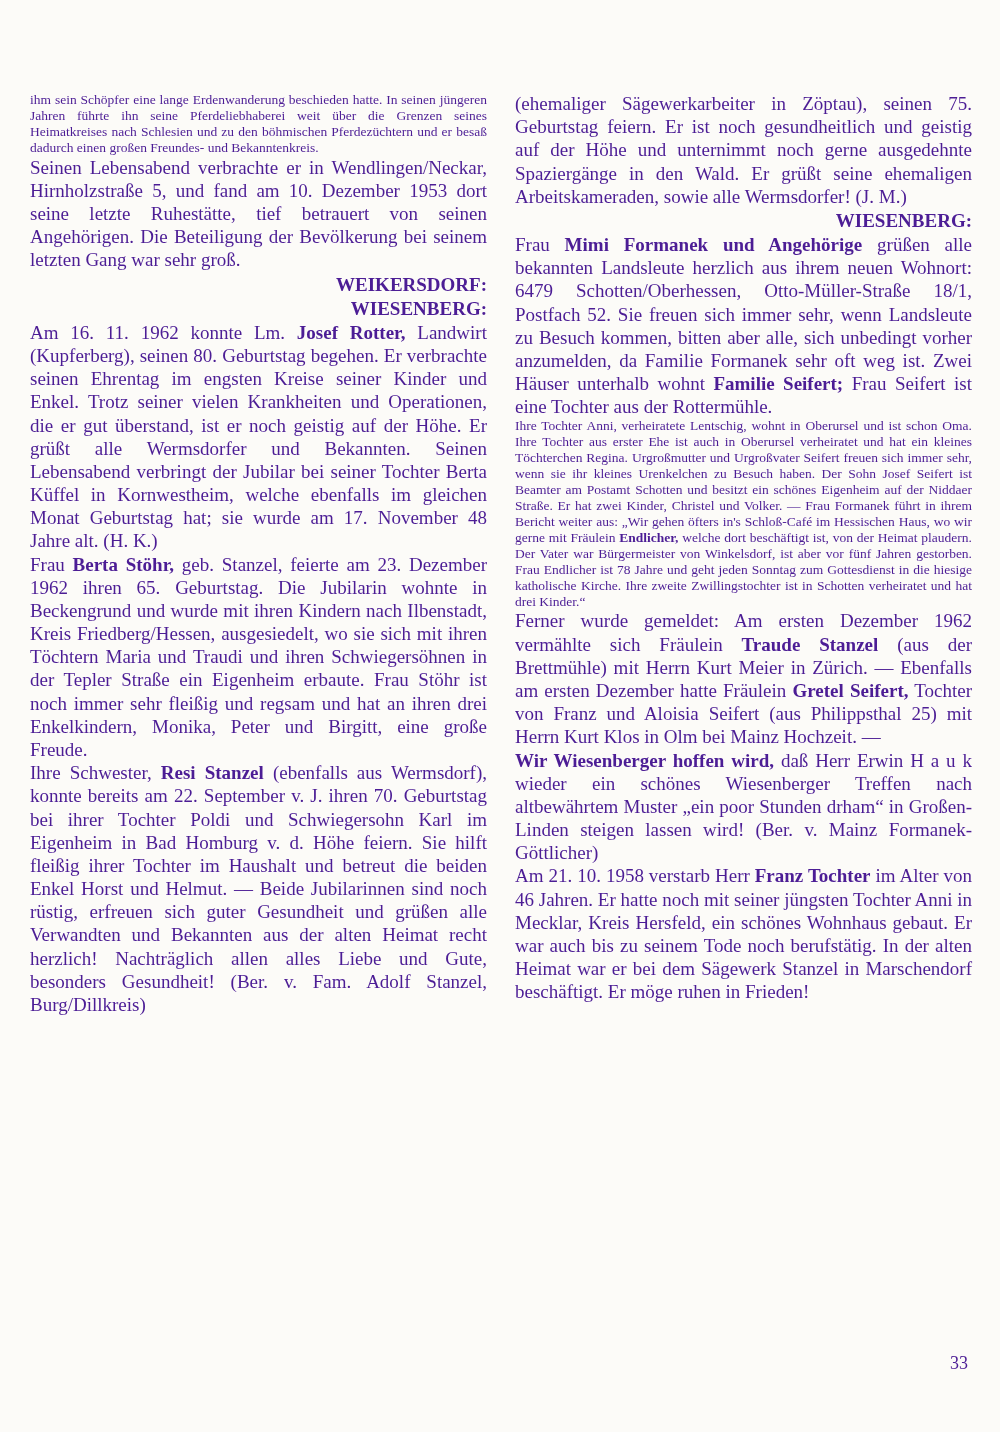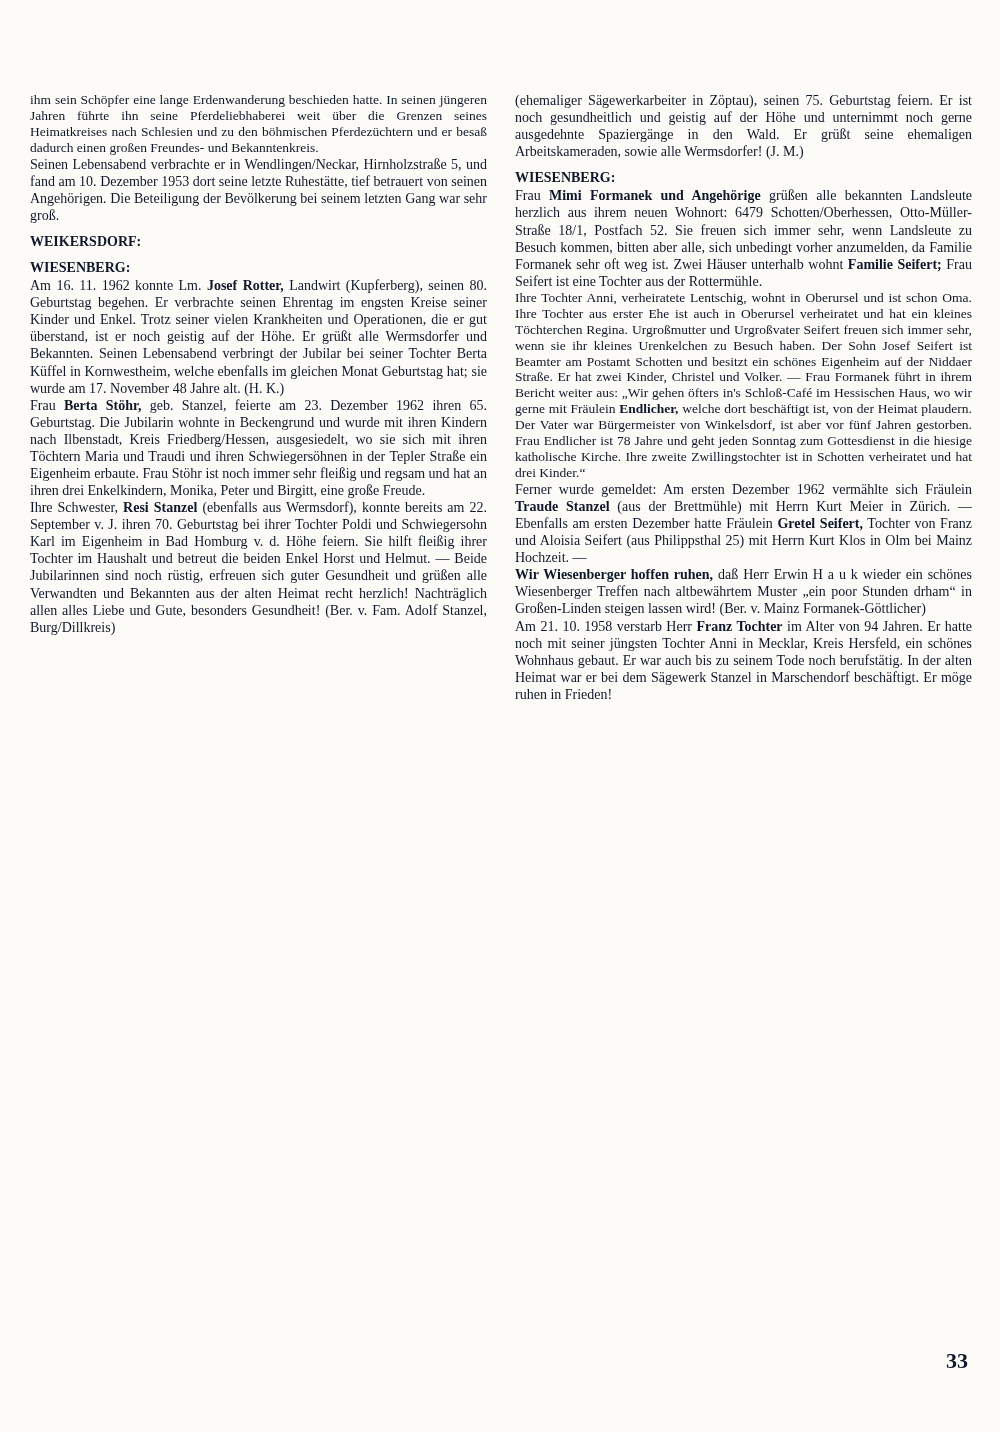--- a/index.html
+++ b/index.html
@@ -7,58 +7,58 @@
     width: 1000px;
     height: 1432px;
     background: #fbfaf6;
     overflow: hidden;
   }
   .page {
     position: relative;
     width: 1000px;
     height: 1432px;
     background: #fcfbf8;
-    color: #0f172a;
+    color: #4c1d95;
     font-family: "Liberation Serif", "DejaVu Serif", serif;
     box-sizing: border-box;
   }
   .columns {
     display: flex;
     justify-content: space-between;
     padding: 92px 28px 0 30px;
     box-sizing: border-box;
   }
   .col { width: 457px; }
   .col p, .col h3 {
     margin: 0;
     text-align: justify;
     text-justify: inter-word;
   }
   .col .p, .col .h {
-    font-size: 14px;
+    font-size: 19px;
     line-height: 1.22;
     font-weight: 400;
   }
   .col h3.h {
     font-weight: 700;
-    margin-top: 9px;
+    margin-top: 1px;
     margin-bottom: 1px;
-    text-align: left;
+    text-align: right;
   }
   .col .ps {
     font-size: 13.5px;
     line-height: 1.18;
   }
   .b { font-weight: 700; }
   .page-number {
     position: absolute;
     right: 32px;
     bottom: 58px;
-    font-size: 22px;
-    font-weight: 700;
+    font-size: 18px;
+    font-weight: 400;
     margin-top: 29px;
   }
 </style>
 </head>
 <body>
 
 <div class="page">
   <div class="columns">
     <div class="col" id="col-left">
         <p class="ps"><span>ihm sein Schöpfer eine lange Erdenwanderung beschieden hatte. In seinen jüngeren Jahren führte ihn seine Pferdeliebhaberei weit über die Grenzen seines Heimatkreises nach Schlesien und zu den böhmischen Pferdezüchtern und er besaß dadurch einen großen Freundes- und Bekanntenkreis.</span></p>
@@ -68,18 +68,18 @@
         <p class="p"><span>Am 16. 11. 1962 konnte Lm. </span><span class="b">Josef Rotter,</span><span> Landwirt (Kupferberg), seinen 80. Geburtstag begehen. Er verbrachte seinen Ehrentag im engsten Kreise seiner Kinder und Enkel. Trotz seiner vielen Krankheiten und Operationen, die er gut überstand, ist er noch geistig auf der Höhe. Er grüßt alle Wermsdorfer und Bekannten. Seinen Lebensabend verbringt der Jubilar bei seiner Tochter Berta Küffel in Kornwestheim, welche ebenfalls im gleichen Monat Geburtstag hat; sie wurde am 17. November 48 Jahre alt. (H. K.)</span></p>
         <p class="p"><span>Frau </span><span class="b">Berta Stöhr,</span><span> geb. Stanzel, feierte am 23. Dezember 1962 ihren 65. Geburtstag. Die Jubilarin wohnte in Beckengrund und wurde mit ihren Kindern nach Ilbenstadt, Kreis Friedberg/Hessen, ausgesiedelt, wo sie sich mit ihren Töchtern Maria und Traudi und ihren Schwiegersöhnen in der Tepler Straße ein Eigenheim erbaute. Frau Stöhr ist noch immer sehr fleißig und regsam und hat an ihren drei Enkelkindern, Monika, Peter und Birgitt, eine große Freude.</span></p>
         <p class="p"><span>Ihre Schwester, </span><span class="b">Resi Stanzel</span><span> (ebenfalls aus Wermsdorf), konnte bereits am 22. September v. J. ihren 70. Geburtstag bei ihrer Tochter Poldi und Schwiegersohn Karl im Eigenheim in Bad Homburg v. d. Höhe feiern. Sie hilft fleißig ihrer Tochter im Haushalt und betreut die beiden Enkel Horst und Helmut. — Beide Jubilarinnen sind noch rüstig, erfreuen sich guter Gesundheit und grüßen alle Verwandten und Bekannten aus der alten Heimat recht herzlich! Nachträglich allen alles Liebe und Gute, besonders Gesundheit! (Ber. v. Fam. Adolf Stanzel, Burg/Dillkreis)</span></p>
       </div>
     <div class="col" id="col-right">
         <p class="p"><span>(ehemaliger Sägewerkarbeiter in Zöptau), seinen 75. Geburtstag feiern. Er ist noch gesundheitlich und geistig auf der Höhe und unternimmt noch gerne ausgedehnte Spaziergänge in den Wald. Er grüßt seine ehemaligen Arbeitskameraden, sowie alle Wermsdorfer! (J. M.)</span></p>
         <h3 class="h"><span class="b">WIESENBERG:</span></h3>
         <p class="p"><span>Frau </span><span class="b">Mimi Formanek und Angehörige</span><span> grüßen alle bekannten Landsleute herzlich aus ihrem neuen Wohnort: 6479 Schotten/Oberhessen, Otto-Müller-Straße 18/1, Postfach 52. Sie freuen sich immer sehr, wenn Landsleute zu Besuch kommen, bitten aber alle, sich unbedingt vorher anzumelden, da Familie Formanek sehr oft weg ist. Zwei Häuser unterhalb wohnt </span><span class="b">Familie Seifert;</span><span> Frau Seifert ist eine Tochter aus der Rottermühle.</span></p>
         <p class="ps"><span>Ihre Tochter Anni, verheiratete Lentschig, wohnt in Oberursel und ist schon Oma. Ihre Tochter aus erster Ehe ist auch in Oberursel verheiratet und hat ein kleines Töchterchen Regina. Urgroßmutter und Urgroßvater Seifert freuen sich immer sehr, wenn sie ihr kleines Urenkelchen zu Besuch haben. Der Sohn Josef Seifert ist Beamter am Postamt Schotten und besitzt ein schönes Eigenheim auf der Niddaer Straße. Er hat zwei Kinder, Christel und Volker. — Frau Formanek führt in ihrem Bericht weiter aus: „Wir gehen öfters in's Schloß-Café im Hessischen Haus, wo wir gerne mit Fräulein </span><span class="b">Endlicher,</span><span> welche dort beschäftigt ist, von der Heimat plaudern. Der Vater war Bürgermeister von Winkelsdorf, ist aber vor fünf Jahren gestorben. Frau Endlicher ist 78 Jahre und geht jeden Sonntag zum Gottesdienst in die hiesige katholische Kirche. Ihre zweite Zwillingstochter ist in Schotten verheiratet und hat drei Kinder.“</span></p>
         <p class="p"><span>Ferner wurde gemeldet: Am ersten Dezember 1962 vermählte sich Fräulein </span><span class="b">Traude Stanzel</span><span> (aus der Brettmühle) mit Herrn Kurt Meier in Zürich. — Ebenfalls am ersten Dezember hatte Fräulein </span><span class="b">Gretel Seifert,</span><span> Tochter von Franz und Aloisia Seifert (aus Philippsthal 25) mit Herrn Kurt Klos in Olm bei Mainz Hochzeit. —</span></p>
-        <p class="p"><span class="b">Wir Wiesenberger hoffen ruhen,</span><span> daß Herr Erwin H a u k wieder ein schönes Wiesenberger Treffen nach altbewährtem Muster „ein poor Stunden drham“ in Großen-Linden steigen lassen wird! (Ber. v. Mainz Formanek-Göttlicher)</span></p>
-        <p class="p"><span>Am 21. 10. 1958 verstarb Herr </span><span class="b">Franz Tochter</span><span> im Alter von 94 Jahren. Er hatte noch mit seiner jüngsten Tochter Anni in Mecklar, Kreis Hersfeld, ein schönes Wohnhaus gebaut. Er war auch bis zu seinem Tode noch berufstätig. In der alten Heimat war er bei dem Sägewerk Stanzel in Marschendorf beschäftigt. Er möge ruhen in Frieden!</span></p>
+        <p class="p"><span class="b">Wir Wiesenberger hoffen wird,</span><span> daß Herr Erwin H a u k wieder ein schönes Wiesenberger Treffen nach altbewährtem Muster „ein poor Stunden drham“ in Großen-Linden steigen lassen wird! (Ber. v. Mainz Formanek-Göttlicher)</span></p>
+        <p class="p"><span>Am 21. 10. 1958 verstarb Herr </span><span class="b">Franz Tochter</span><span> im Alter von 46 Jahren. Er hatte noch mit seiner jüngsten Tochter Anni in Mecklar, Kreis Hersfeld, ein schönes Wohnhaus gebaut. Er war auch bis zu seinem Tode noch berufstätig. In der alten Heimat war er bei dem Sägewerk Stanzel in Marschendorf beschäftigt. Er möge ruhen in Frieden!</span></p>
       </div>
   </div>
   <div class="page-number">33</div>
 </div>
 
 </body></html>

